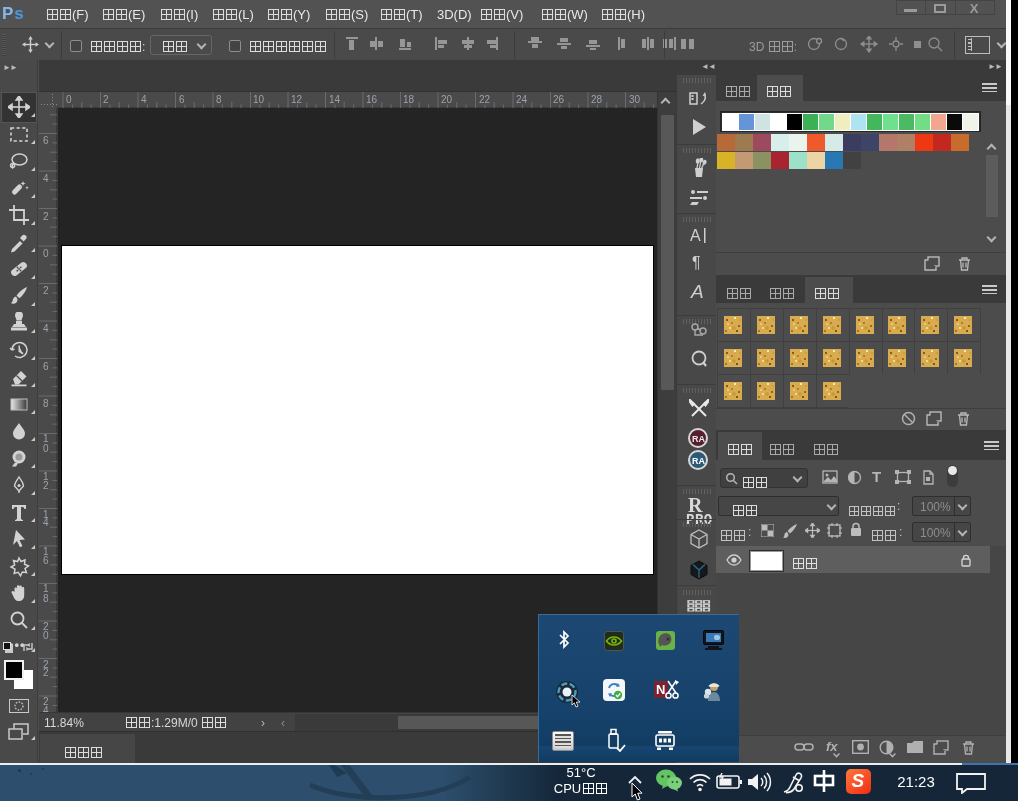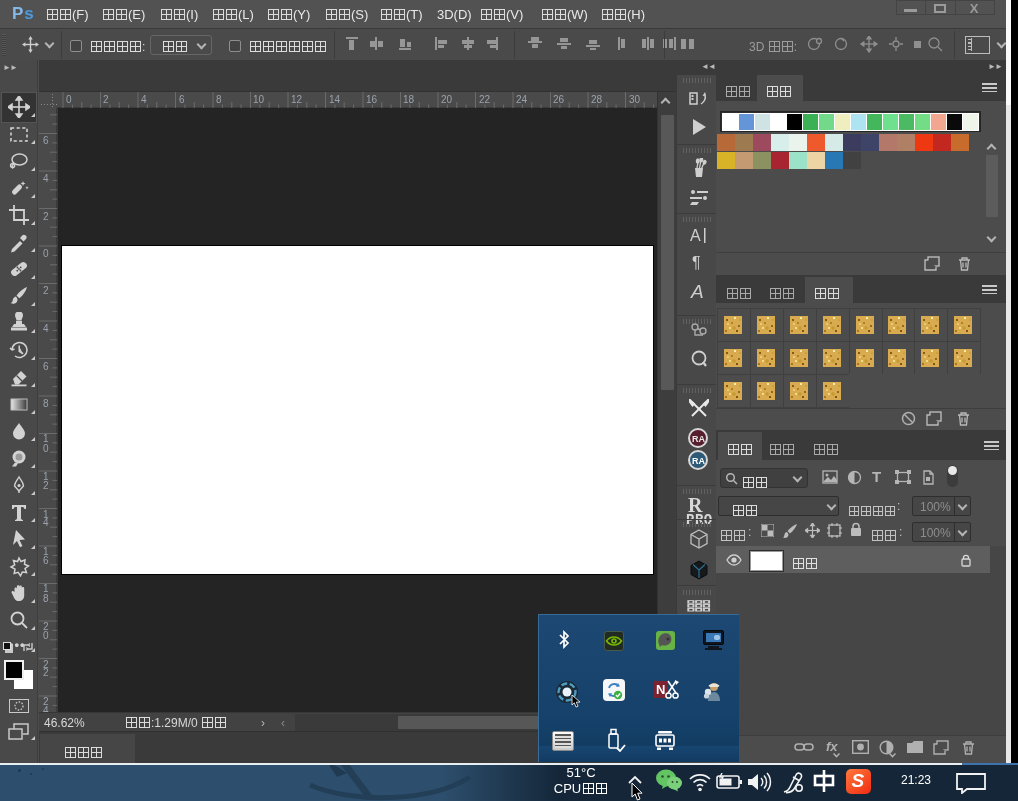--- a/index.html
+++ b/index.html
@@ -21,21 +21,21 @@
 .chev::before{content:"";display:block;border:solid #b4b4b4;border-width:0 2px 2px 0;width:5px;height:5px;transform:rotate(45deg);margin:-2px auto 0;}
 .vsep{width:1px;background:#3c3c3c;}
 .cbox{width:12px;height:12px;border:1px solid #8e8e8e;border-radius:2px;background:#434343;}
 </style>
 </head>
 <body>
 
 <div class="abs" id="win" style="left:0;top:0;width:1006px;height:763px;background:#4c4c4c;overflow:hidden;">
 
   <div class="abs" id="menubar" style="left:0;top:0;width:1006px;height:28px;background:#525252;color:#e8e8e8;font-size:13px;">
-    <div class="abs" style="left:12px;top:4px;font-weight:bold;font-size:17px;letter-spacing:1px;"><span style="color:#83b8e8;">P</span><span style="color:#4a9ae0;">s</span></div>
+    <div class="abs" style="left:2px;top:4px;font-weight:bold;font-size:17px;letter-spacing:1px;"><span style="color:#83b8e8;">P</span><span style="color:#4a9ae0;">s</span></div>
     <span class="abs" style="left:46px;top:7px;white-space:nowrap;"><i class="zh"></i><i class="zh"></i>(F)</span>
       <span class="abs" style="left:102px;top:7px;white-space:nowrap;"><i class="zh"></i><i class="zh"></i>(E)</span>
       <span class="abs" style="left:160px;top:7px;white-space:nowrap;"><i class="zh"></i><i class="zh"></i>(I)</span>
       <span class="abs" style="left:212px;top:7px;white-space:nowrap;"><i class="zh"></i><i class="zh"></i>(L)</span>
       <span class="abs" style="left:267px;top:7px;white-space:nowrap;"><i class="zh"></i><i class="zh"></i>(Y)</span>
       <span class="abs" style="left:325px;top:7px;white-space:nowrap;"><i class="zh"></i><i class="zh"></i>(S)</span>
       <span class="abs" style="left:380px;top:7px;white-space:nowrap;"><i class="zh"></i><i class="zh"></i>(T)</span>
       <span class="abs" style="left:437px;top:7px;">3D(D)</span>
       <span class="abs" style="left:480px;top:7px;white-space:nowrap;"><i class="zh"></i><i class="zh"></i>(V)</span>
       <span class="abs" style="left:541px;top:7px;white-space:nowrap;"><i class="zh"></i><i class="zh"></i>(W)</span>
@@ -508,21 +508,21 @@
     <div class="abs" id="canvas" style="left:19px;top:48px;width:599px;height:604px;background:#242424;overflow:hidden;">
       <div class="abs" style="left:4px;top:138px;width:591px;height:328px;background:#fff;outline:1px solid #000;"></div>
     </div>
 
     <div class="abs" id="vscroll" style="left:618px;top:32px;width:19px;height:620px;background:#3d3d3d;border-left:1px solid #333;">
       <div class="abs chev" style="left:3px;top:6px;transform:rotate(180deg);"></div>
       <div class="abs" style="left:3px;top:23px;width:13px;height:275px;background:#585858;border-radius:1px;"></div>
     </div>
 
     <div class="abs" id="status" style="left:0;top:652px;width:637px;height:19px;background:#424242;border-top:1px solid #363636;color:#d8d8d8;font-size:12px;">
-      <span class="abs" style="left:5px;top:3px;">46.62%</span>
+      <span class="abs" style="left:5px;top:3px;">11.84%</span>
       <span class="abs zhrow" style="left:86px;top:3px;white-space:nowrap;"><i class="zh"></i><i class="zh"></i>:1.29M/0 <i class="zh"></i><i class="zh"></i></span>
       <span class="abs" style="left:222px;top:3px;color:#b5b5b5;">›</span>
       <span class="abs" style="left:242px;top:3px;color:#8a8a8a;">‹</span>
       <div class="abs" style="left:256px;top:1px;width:362px;height:17px;background:#3a3a3a;">
         <div class="abs" style="left:103px;top:2px;width:142px;height:13px;background:#575757;border-radius:1px;"></div>
       </div>
     </div>
 
     <div class="abs" id="timeline" style="left:0;top:671px;width:637px;height:32px;background:#3a3a3a;border-top:1px solid #303030;">
       <div class="abs" style="left:1px;top:2px;width:95px;height:30px;background:#464646;color:#cfcfcf;">
@@ -1001,21 +1001,21 @@
     </svg>
   <div class="abs" style="left:812px;top:6px;width:24px;height:24px;color:#fff;"><svg width="24" height="24" viewBox="0 0 24 24">
         <g stroke="#fff" stroke-width="2.6" fill="none">
           <line x1="12" y1="1" x2="12" y2="23"></line>
           <rect x="3" y="7" width="18" height="9"></rect>
         </g>
       </svg></div>
   <div class="abs" style="left:846px;top:6px;width:25px;height:25px;border-radius:5px;background:linear-gradient(140deg,#ff7a3c,#ef2b12);">
       <div class="abs" style="left:5.5px;top:1px;color:#fff;font-size:19px;font-weight:bold;font-style:italic;">S</div>
     </div>
-  <div class="abs" style="left:884px;top:10px;width:64px;text-align:center;color:#fff;font-size:12px;">21:23</div>
+  <div class="abs" style="left:884px;top:10px;width:64px;text-align:center;color:#fff;font-size:15px;">21:23</div>
   <svg class="abs" style="left:955px;top:9px;" width="32" height="22" viewBox="0 0 32 22">
       <path d="M2 2h28v15H12l-5 4v-4H2z" fill="none" stroke="#f2f2f2" stroke-width="1.8"></path>
     </svg>
 </div>
 
 <div class="abs" id="popup" style="left:538px;top:614px;width:201px;height:148px;background:linear-gradient(#1c4873,#15416a 70%,#113a5e);overflow:hidden;border-top:1px solid #3a6a97;border-left:1px solid #3a6a97;">
   <div class="abs" style="left:0;top:131px;width:201px;height:17px;background:linear-gradient(#174672,#123a5f);"></div>
   <svg class="abs" style="left:18px;top:15px;" width="14" height="19" viewBox="0 0 14 19">
       <path d="M3 5l8 8-4 4V2l4 4-8 8" fill="none" stroke="#fff" stroke-width="1.7"></path>
     </svg>

